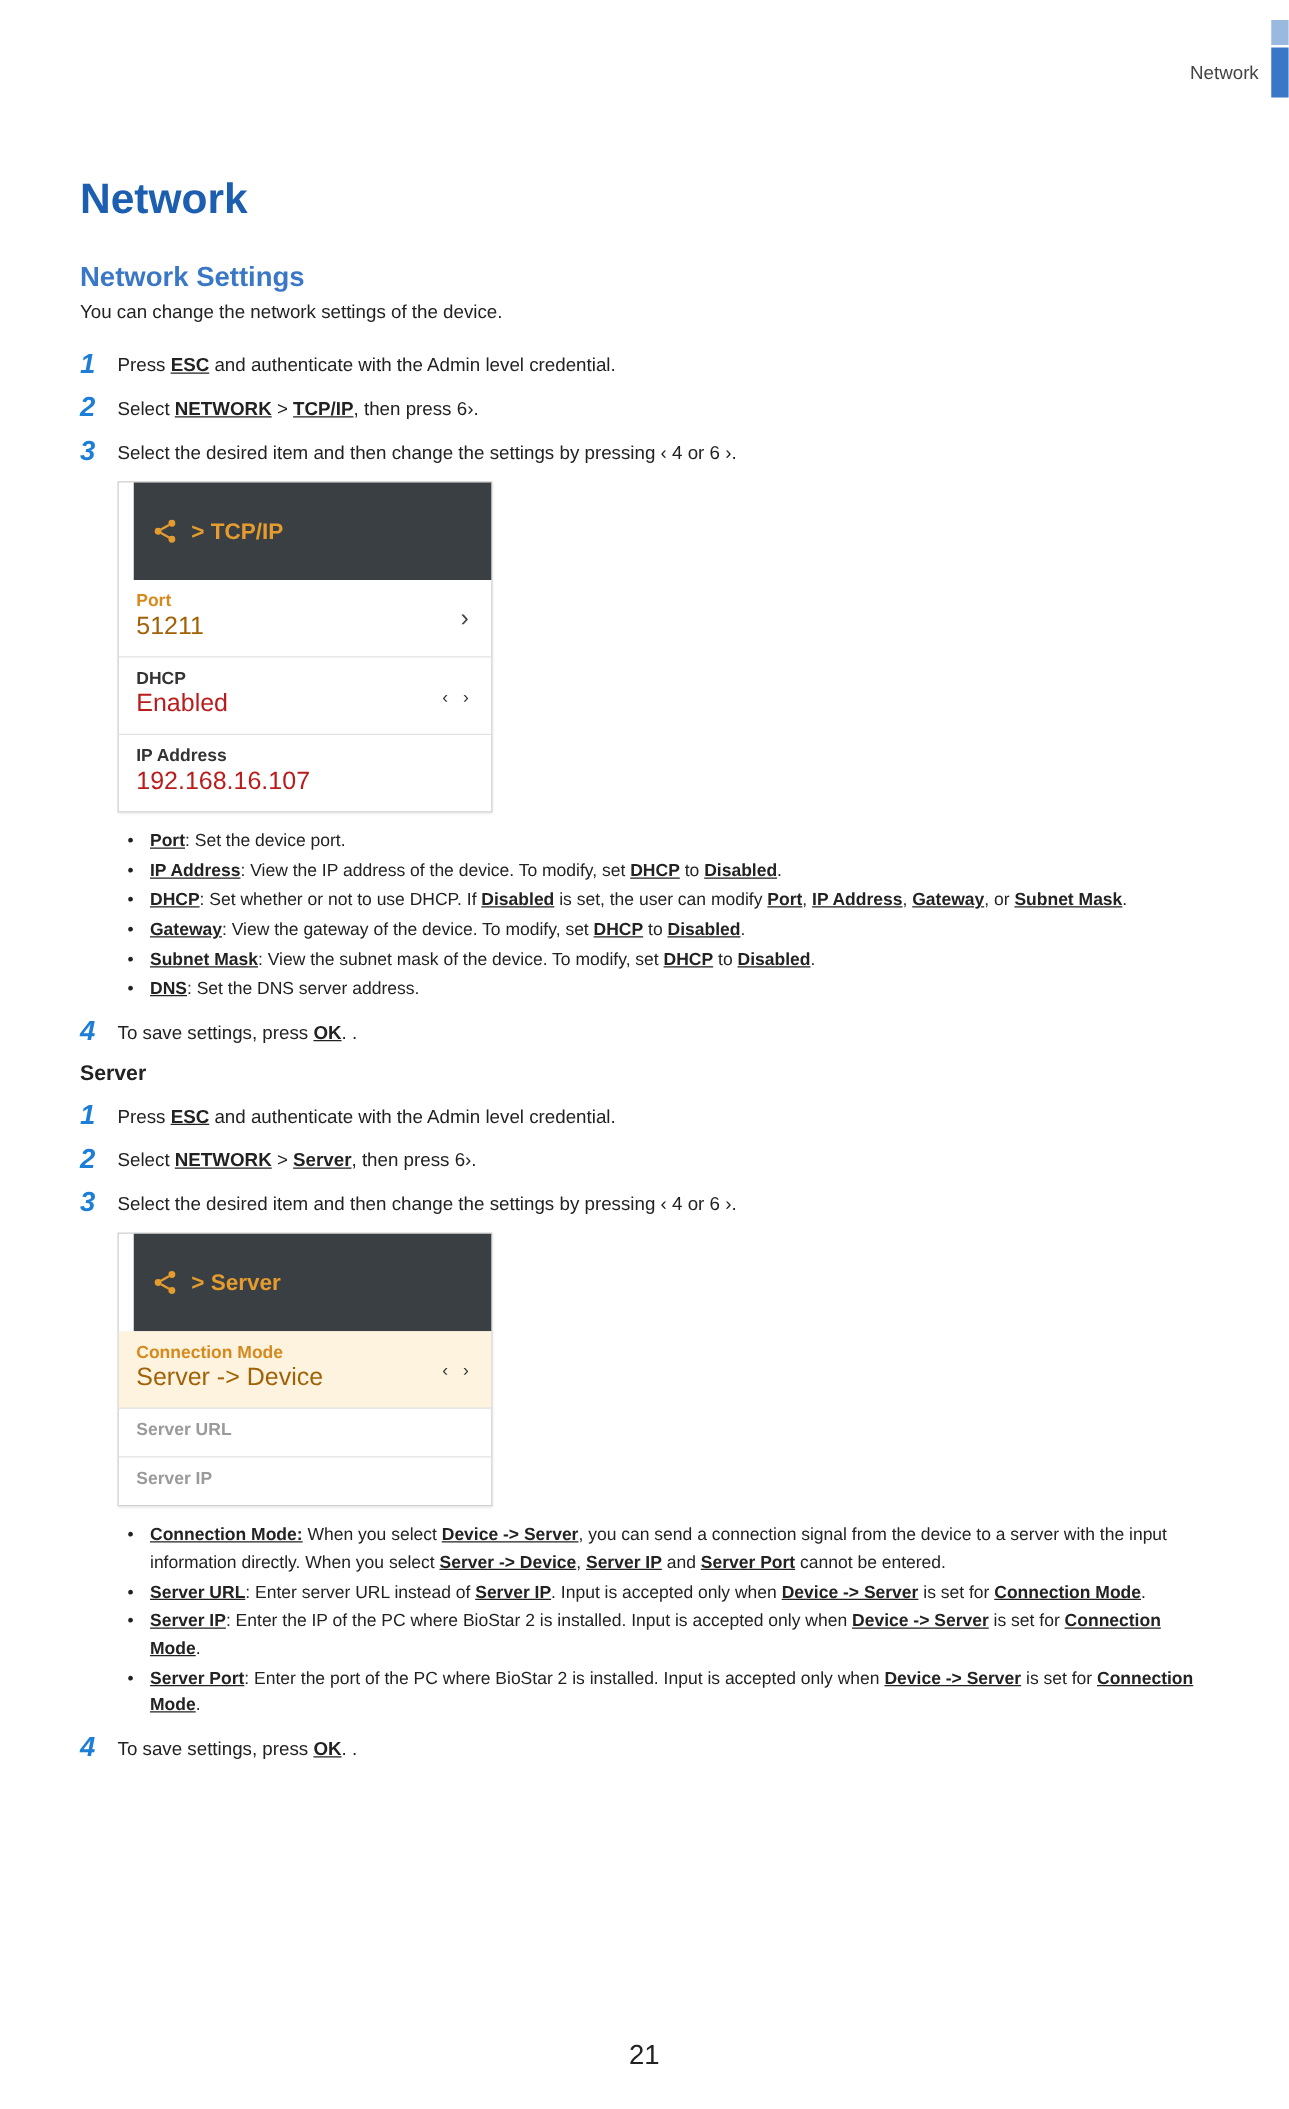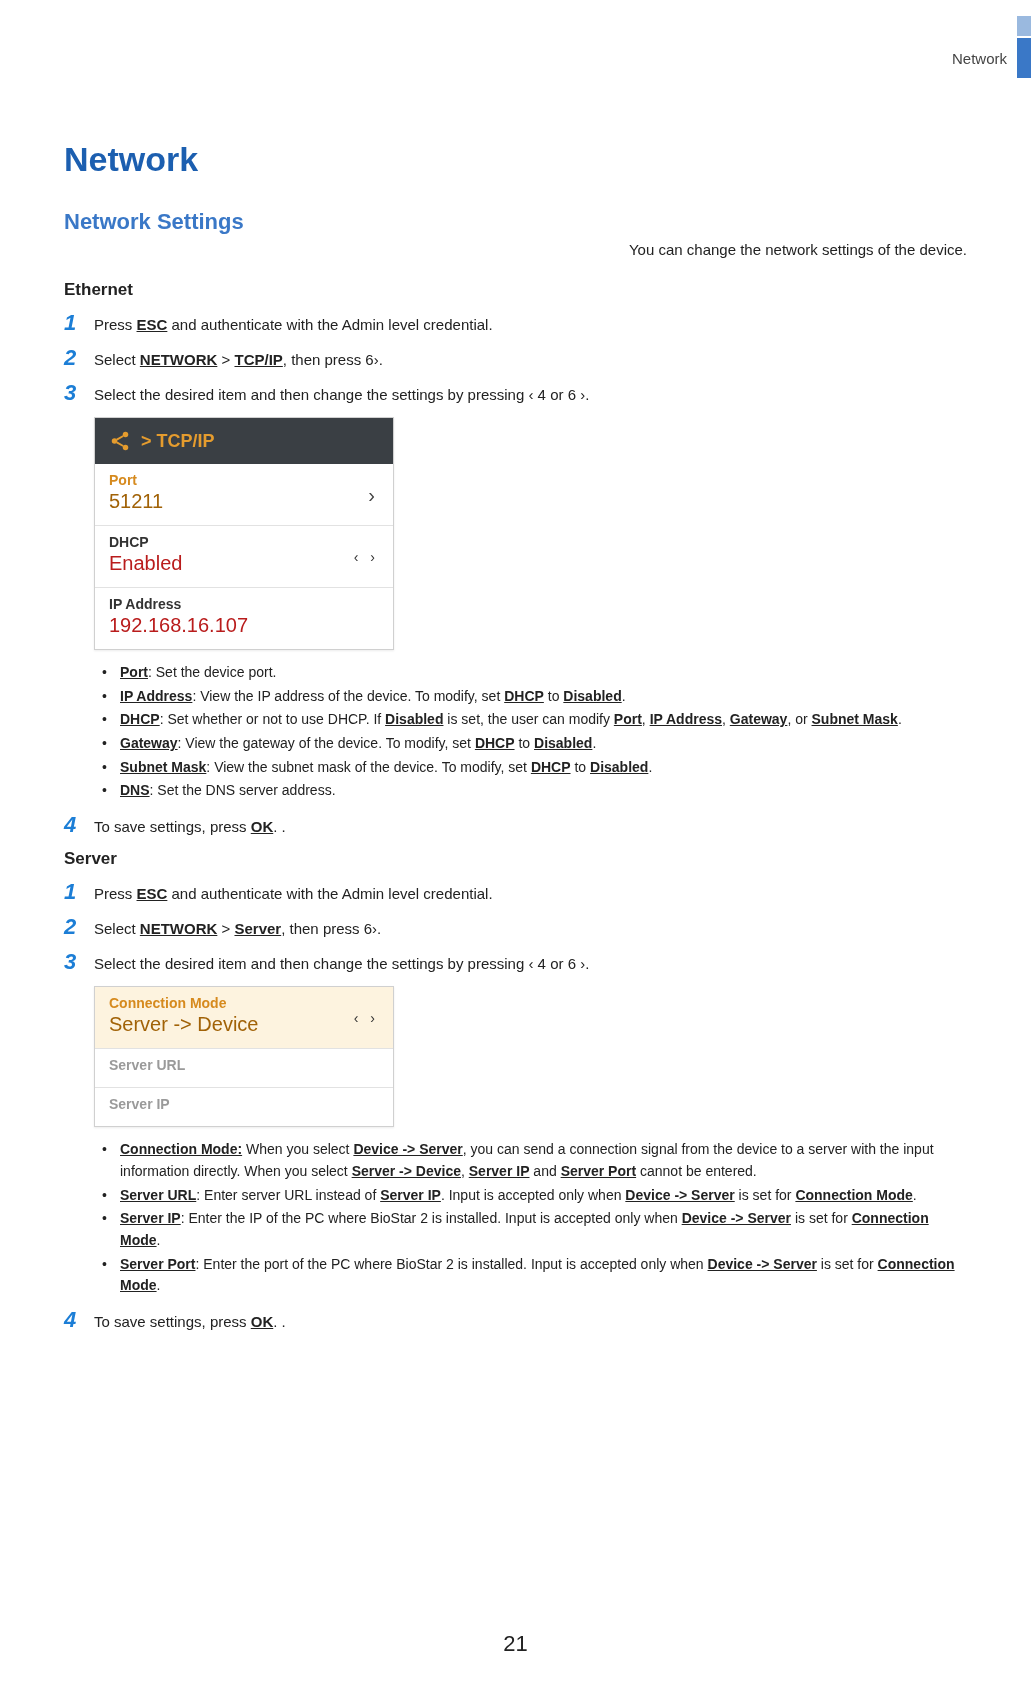--- a/index.html
+++ b/index.html
@@ -25,21 +25,21 @@
     padding: 140px 64px 80px 64px;
   }
 
   h1.title {
     font-size: 34px; font-weight: 700; color: #1c5fb0; margin-bottom: 30px;
   }
   h2.subtitle {
     font-size: 22px; font-weight: 700; color: #3a78c7; margin-bottom: 6px;
   }
   .intro {
-    font-size: 15px; margin-bottom: 22px; text-align: right;
+    font-size: 15px; margin-bottom: 22px;
   }
   h3.section {
     font-size: 17px; font-weight: 700; color: #222; margin: 8px 0 12px 0;
   }
 
   ol.steps { list-style: none; }
   ol.steps > li { display: flex; align-items: flex-start; margin: 8px 0 12px 0; }
   .stepnum {
     font-size: 22px; font-weight: 700; color: #1c7ed6; font-style: italic;
     width: 30px; flex-shrink: 0; line-height: 1;
@@ -48,21 +48,21 @@
   .steptext b, .bullets b { font-weight: 700; text-decoration: underline; }
   .navkey { font-family: Arial, sans-serif; }
 
   
   .device {
     margin: 6px 0 12px 30px; width: 300px; border: 1px solid #d0d0d0;
     background: #fff; box-shadow: 0 1px 2px rgba(0,0,0,0.08);
   }
   .device-header {
     background: #3a3f44; color: #e59c2e; font-weight: 700; font-size: 18px;
-    padding: 12px 14px; display: flex; align-items: center; gap: 10px;
+    padding: 28px 14px; display: flex; align-items: center; gap: 10px; margin-left: 12px;
   }
   .device-header svg { flex-shrink: 0; }
   .device-row {
     border-bottom: 1px solid #e2e2e2; padding: 8px 14px 12px 14px; position: relative;
   }
   .device-row:last-child { border-bottom: none; }
   .row-label { font-size: 14px; color: #333; font-weight: 600; }
   .row-label.orange { color: #d68a1e; }
   .row-value { font-size: 20px; color: #b91c1c; margin-top: 2px; }
   .row-value.dark { color: #a16207; }
@@ -90,21 +90,20 @@
   <span class="tab-bar"></span>
 </div>
 
 <div class="page">
 
   <h1 class="title">Network</h1>
 
   <h2 class="subtitle">Network Settings</h2>
   <p class="intro">You can change the network settings of the device.</p>
 
-  <h3 class="section">Ethernet</h3>
 
   <ol class="steps">
     <li>
       <span class="stepnum">1</span>
       <span class="steptext">
         <span>Press </span><b>ESC</b><span> and authenticate with the Admin level credential.</span>
       </span>
     </li>
     <li>
       <span class="stepnum">2</span>
@@ -190,20 +189,30 @@
       <span class="steptext">
         <span>Select the desired item and then change the settings by pressing </span>
         <span>‹</span> <span class="navkey">4</span>
         <span> or </span>
         <span class="navkey">6</span> <span>›</span><span>.</span>
       </span>
     </li>
   </ol>
 
   <div class="device">
+    <div class="device-header">
+      <svg width="22" height="22" viewBox="0 0 24 24">
+        <circle cx="6" cy="12" r="3" fill="#e59c2e"></circle>
+          <circle cx="18" cy="5" r="3" fill="#e59c2e"></circle>
+          <circle cx="18" cy="19" r="3" fill="#e59c2e"></circle>
+        <line x1="8.5" y1="10.5" x2="15.5" y2="6.5" stroke="#e59c2e" stroke-width="2"></line>
+        <line x1="8.5" y1="13.5" x2="15.5" y2="17.5" stroke="#e59c2e" stroke-width="2"></line>
+      </svg>
+      <span>&gt; Server</span>
+    </div>
     <div class="device-row row-highlight">
       <div class="row-label orange">Connection Mode</div>
       <div class="row-value dark">Server -&gt; Device</div>
       <div class="row-arrows">‹ ›</div>
     </div>
     <div class="device-row">
       <div class="row-label" style="color:#9a9a9a">Server URL</div>
       <div class="row-value"></div>
     </div>
     <div class="device-row">

